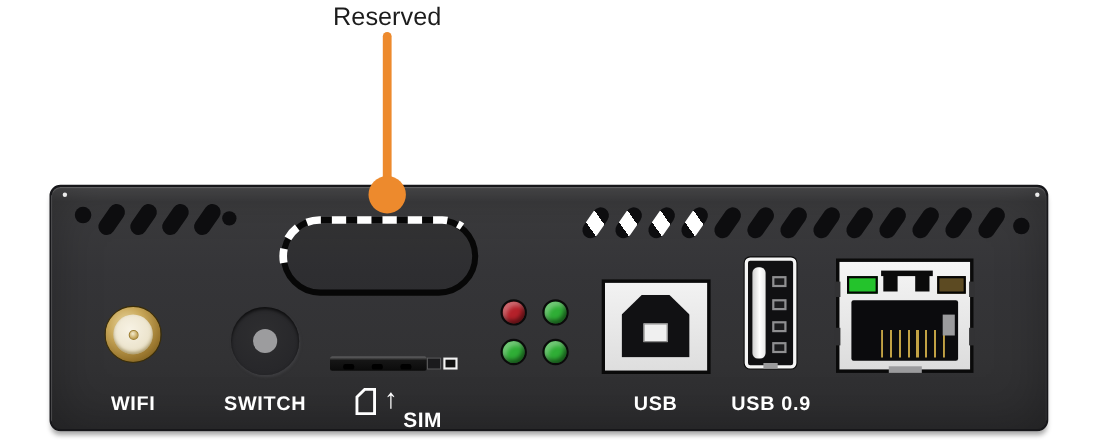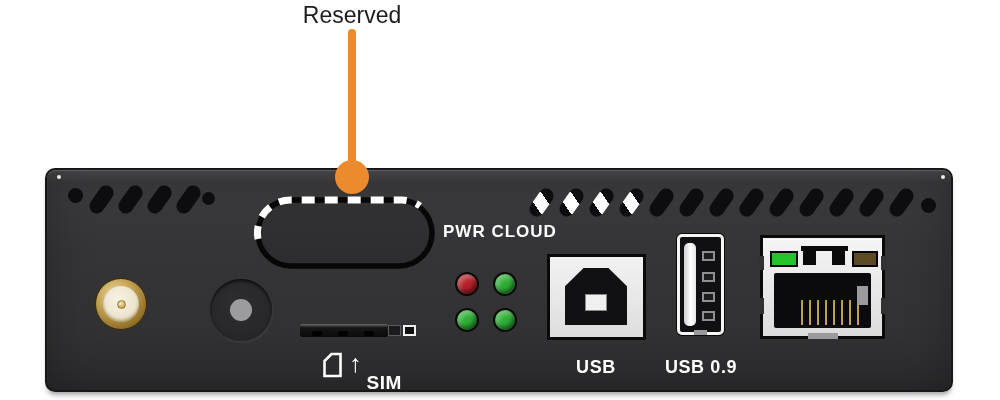--- a/index.html
+++ b/index.html
@@ -150,21 +150,20 @@
       <span class="sim-bar-bump" style="left:64px;"></span>
     </div>
     <div class="sim-seg"></div>
     <div class="sim-pinhole"></div>
 
     <span class="led" style="left: 408px; top: 102px; --led: #b5212a;"></span>
     <span class="led" style="left: 446px; top: 102px; --led: #2fae36;"></span>
     <span class="led" style="left: 408px; top: 138px; --led: #2fae36;"></span>
     <span class="led" style="left: 446px; top: 138px; --led: #2fae36;"></span>
 
-    <div class="ind-label" style="left:396px;top:52px;">PWR CLOUD</div>
 
     <div class="usbb">
       <div class="usbb-shape">
         <div class="usbb-square"></div>
       </div>
     </div>
 
     <div class="usba">
       <div class="usba-tongue"></div>
       <span class="usba-pin" style="top:14px;"></span>
@@ -184,20 +183,22 @@
         <span class="rj45-pins"></span>
         <span class="rj45-graysq"></span>
       </div>
       <span class="rj45-latch"></span>
       <span class="rj45-cut" style="left:-4px;top:18px;width:5px;height:14px;"></span>
       <span class="rj45-cut" style="left:-4px;top:60px;width:5px;height:16px;"></span>
       <span class="rj45-cut" style="left:118px;top:18px;width:5px;height:14px;"></span>
       <span class="rj45-cut" style="left:118px;top:60px;width:5px;height:16px;"></span>
     </div>
 
+    <div class="plabel" style="left:34px;top:187px;width:80px;">WIFI</div>
+    <div class="plabel" style="left:149px;top:187px;width:90px;">SWITCH</div>
 
     <div class="sim-group">
       <svg width="23" height="28" viewBox="0 0 23 28">
         <path d="M3.5,10 L10.5,3 L19.5,3 L19.5,25 L3.5,25 Z" fill="none" stroke="#ffffff" stroke-width="2.6"></path>
       </svg>
       <span class="sim-arrow">↑</span>
       <span class="sim-text">SIM</span>
     </div>
 
     <div class="plabel" style="left:509px;top:187px;width:80px;">USB</div>

